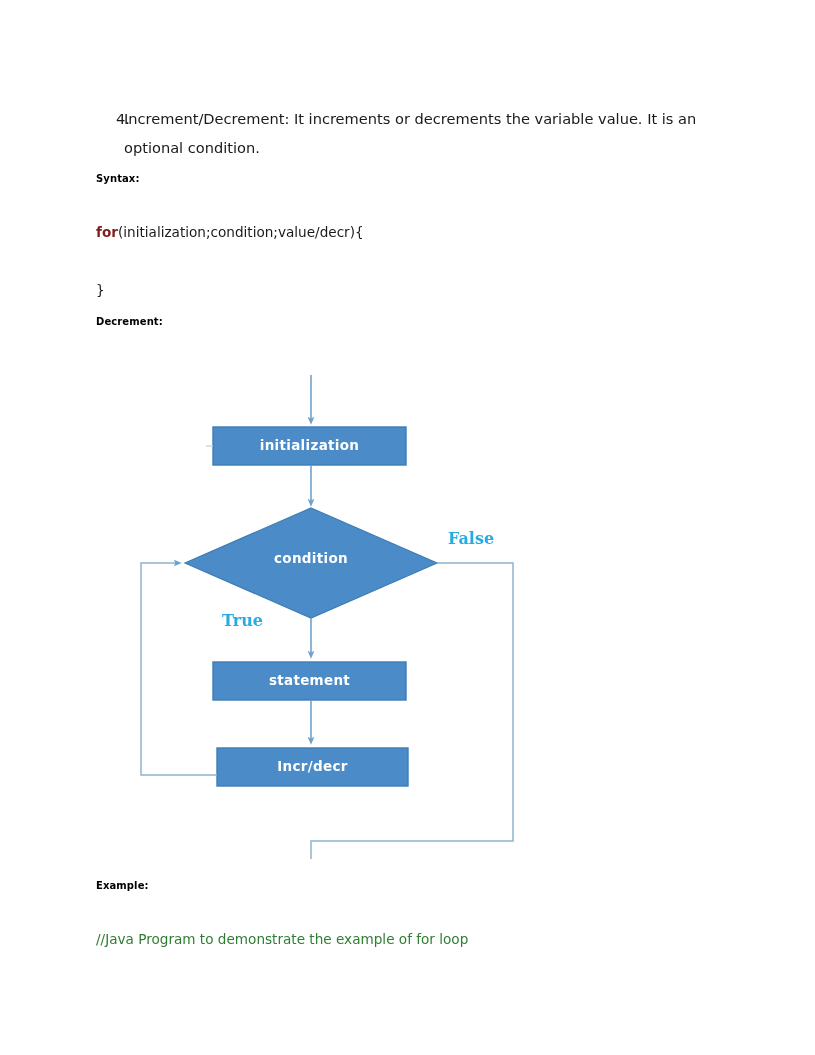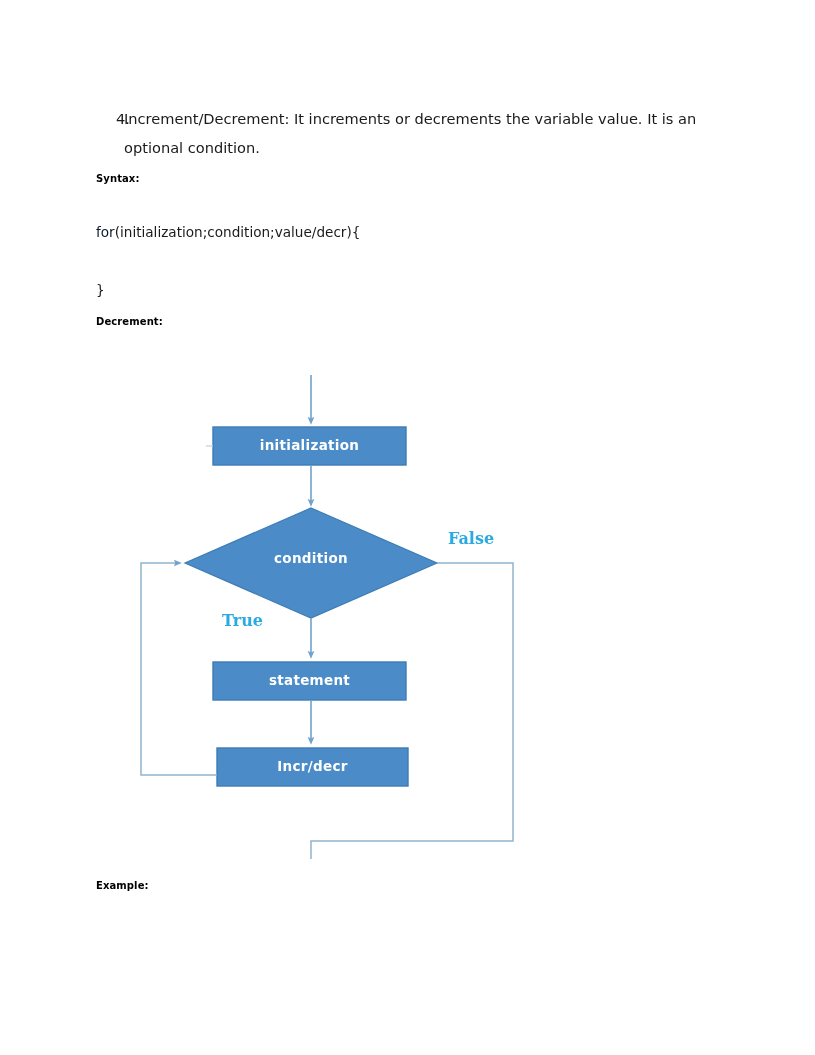--- a/index.html
+++ b/index.html
@@ -72,21 +72,21 @@
     position: absolute;
     left: 96px;
     font-size: 13.6px;
     line-height: 20px;
     white-space: pre;
     color: #1a1a1a;
   }
   #code-line-1 { top: 222px; }
   #code-line-2 { top: 251px; }
   #code-line-3 { top: 280px; }
-  .kw { color: #0f172a; font-weight: 400; }
+  .kw { color: #7f1d1d; font-weight: 700; }
   .cmt { color: #2e7d32; }
 
   .example-comment {
     position: absolute;
     left: 96px;
     top: 929px;
     font-size: 13.6px;
     line-height: 20px;
     color: #2e7d32;
     white-space: pre;
@@ -193,14 +193,15 @@
       </g>
 
       <g>
         <path d="M217,420 L141,420 L141,208 L178,208" fill="none" stroke="#8fb4cc" stroke-width="1.5" marker-end="url(#arrowhead)"></path>
       </g>
     </svg>
   </div>
 
   <div class="heading" id="heading-example">Example:</div>
 
+  <div class="example-comment">//Java Program to demonstrate the example of for loop</div>
 
 </div>
 
 </body></html>

